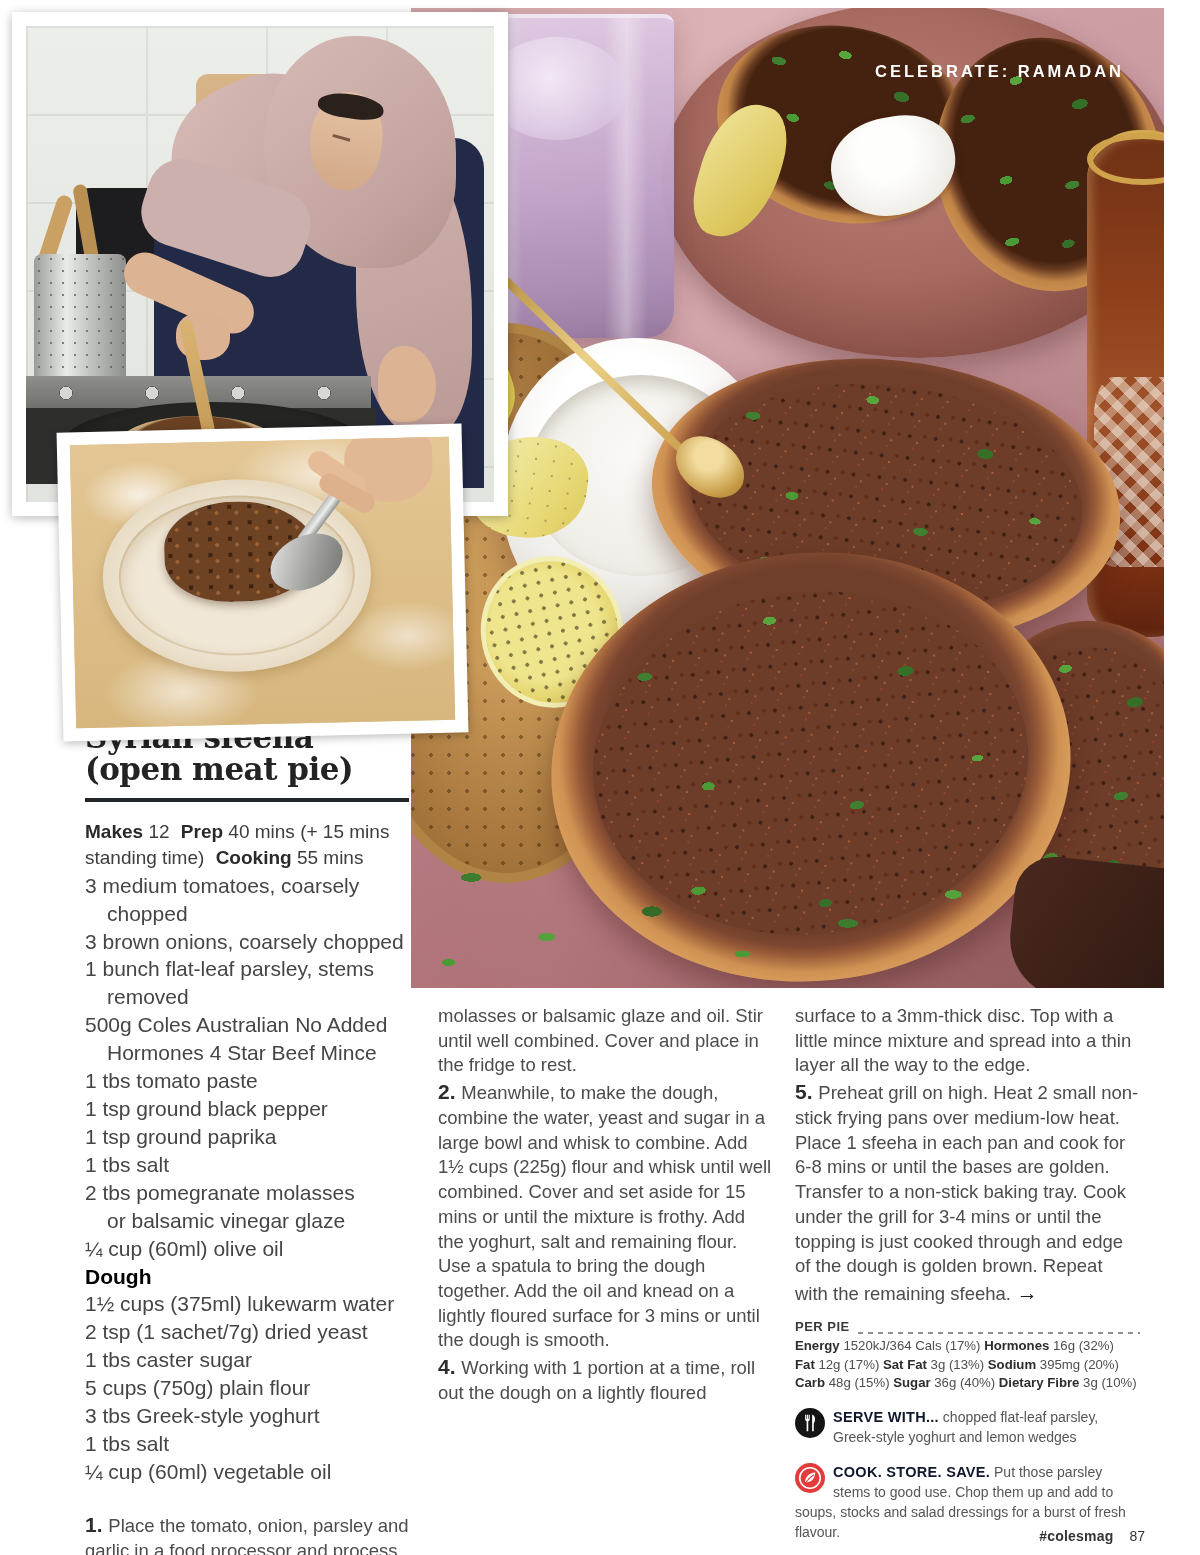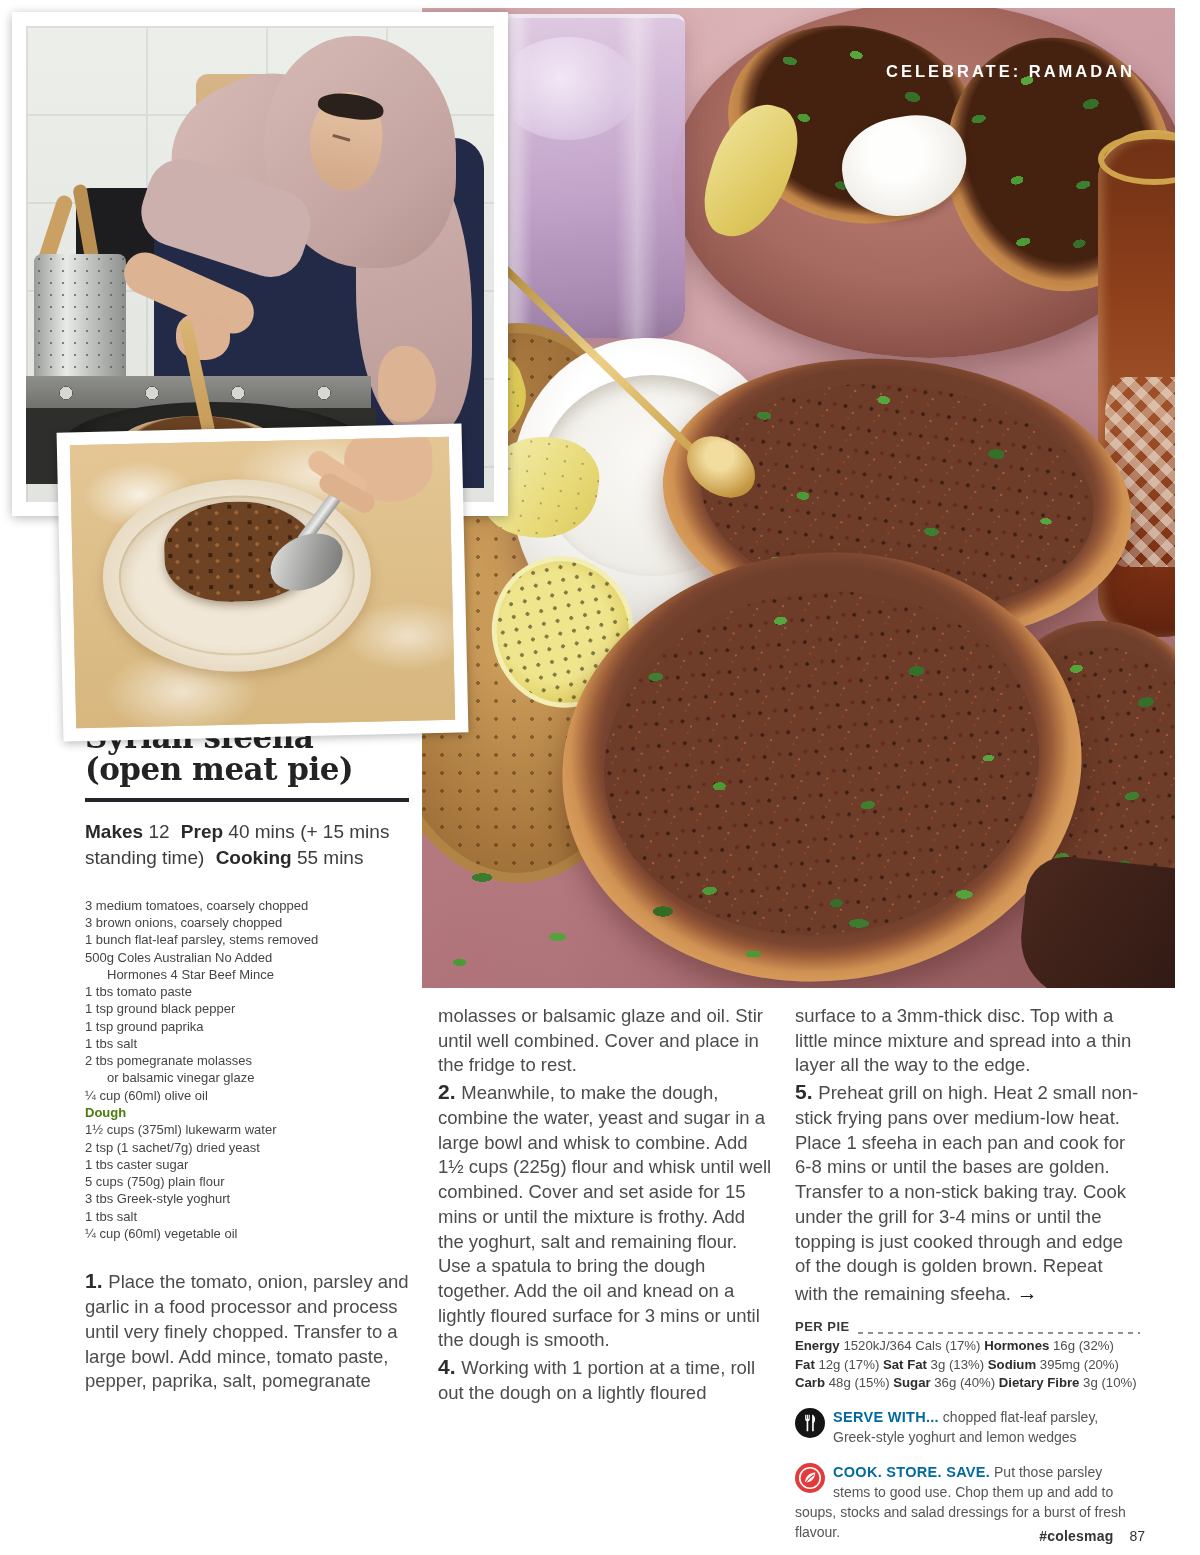--- a/index.html
+++ b/index.html
@@ -6,21 +6,21 @@
   .page{position:relative;width:1200px;height:1555px;background:#fff;overflow:hidden;
         font-family:"Liberation Sans","DejaVu Sans",sans-serif;color:#4a4a4a;}
 
   
   .frame{position:absolute;background:#fff;box-shadow:0 2px 10px rgba(0,0,0,.28);}
   .photo1{left:12px;top:12px;width:468px;height:476px;padding:14px;z-index:3;}
   .photo2{left:60px;top:428px;width:379px;height:283px;padding:13px;z-index:4;transform:rotate(-1.3deg);}
   .scene{position:relative;width:100%;height:100%;overflow:hidden;}
 
   
-  .photo-main{position:absolute;left:422px;top:8px;width:753px;height:980px;overflow:hidden;z-index:1;
+  .photo-main{position:absolute;left:411px;top:8px;width:753px;height:980px;overflow:hidden;z-index:1;
     background:
       radial-gradient(ellipse at 80% 90%, rgba(105,50,50,.38), transparent 55%),
       radial-gradient(ellipse at 5% 95%, rgba(160,90,100,.35), transparent 50%),
       radial-gradient(ellipse at 45% 5%, rgba(235,200,200,.45), transparent 55%),
       linear-gradient(160deg,#d2a6aa 0%,#c8979e 40%,#bb8489 72%,#aa7176 100%);}
   .celebrate{position:absolute;top:54px;right:40px;color:#fff;font-weight:700;font-size:16.5px;
     letter-spacing:3px;z-index:9;}
 
   .abs{position:absolute;}
   
@@ -195,41 +195,41 @@
   .finger2{left:246px;top:44px;width:60px;height:20px;border-radius:12px;transform:rotate(30deg);background:#dcb18c;}
 
   
   .col-left{position:absolute;left:85px;top:722px;width:332px;}
   .title{font-family:"DejaVu Serif","Liberation Serif",serif;font-weight:700;color:#232323;
     font-size:31px;line-height:1.02;letter-spacing:-0.5px;}
   .rule{width:324px;height:4px;background:#23262b;margin-top:13px;}
   .meta{margin-top:17px;font-size:19px;line-height:1.38;color:#3d3d3d;}
   .meta b{color:#2a2a2a;}
   .metapair{margin-right:6px;}
-  .ingredients{margin-top:25px;font-size:13px;line-height:1.33;color:#454545;}
+  .ingredients{font-size:21px;line-height:1.33;color:#454545;}
   .ing{margin:0;padding-left:22px;text-indent:-22px;}
   .ing.cont{text-indent:0;}
-  .ing.sub{font-weight:700;color:#4d7c0f;padding-left:0;text-indent:0;}
+  .ing.sub{font-weight:700;color:#000000;padding-left:0;text-indent:0;}
   .method{font-size:18.5px;line-height:1.335;color:#4c4c4c;}
   .col-left .method{margin-top:25px;}
   .step{margin:0;}
   .stepnum{font-size:21px;color:#2d2d2d;}
   .col-mid{position:absolute;left:438px;top:1004px;width:334px;}
   .col-right{position:absolute;left:795px;top:1004px;width:345px;}
   .cont-arrow{font-weight:700;color:#1a1a1a;font-size:21px;}
 
   
   .perpie{margin-top:12px;}
   .perpie-head{display:flex;align-items:flex-end;font-size:13px;font-weight:700;color:#3a3a3a;letter-spacing:.5px;}
   .dashes{flex:1;height:2px;margin-left:8px;margin-top:2px;
     background:repeating-linear-gradient(90deg,#8f8f8f 0 5px,transparent 5px 10px);}
   .nutline{font-size:13.2px;line-height:1.42;color:#4e4e4e;margin-top:3px;}
   .nutline b{color:#2d2d2d;}
   .tip{margin-top:14px;font-size:14px;line-height:1.42;color:#555;}
-  .tip b{color:#0369a1;font-size:14.5px;letter-spacing:.3px;}
+  .tip b{color:#0f172a;font-size:14.5px;letter-spacing:.3px;}
   .tip .circ{float:left;width:30px;height:30px;margin:1px 8px 2px 0;}
   .tip .circ svg{width:30px;height:30px;display:block;}
   .clear{clear:both;}
 
   .footer{position:absolute;top:1528px;right:55px;font-size:14px;color:#333;}
   .footer b{margin-right:16px;letter-spacing:.2px;}
 </style>
 </head>
 <body>
 

